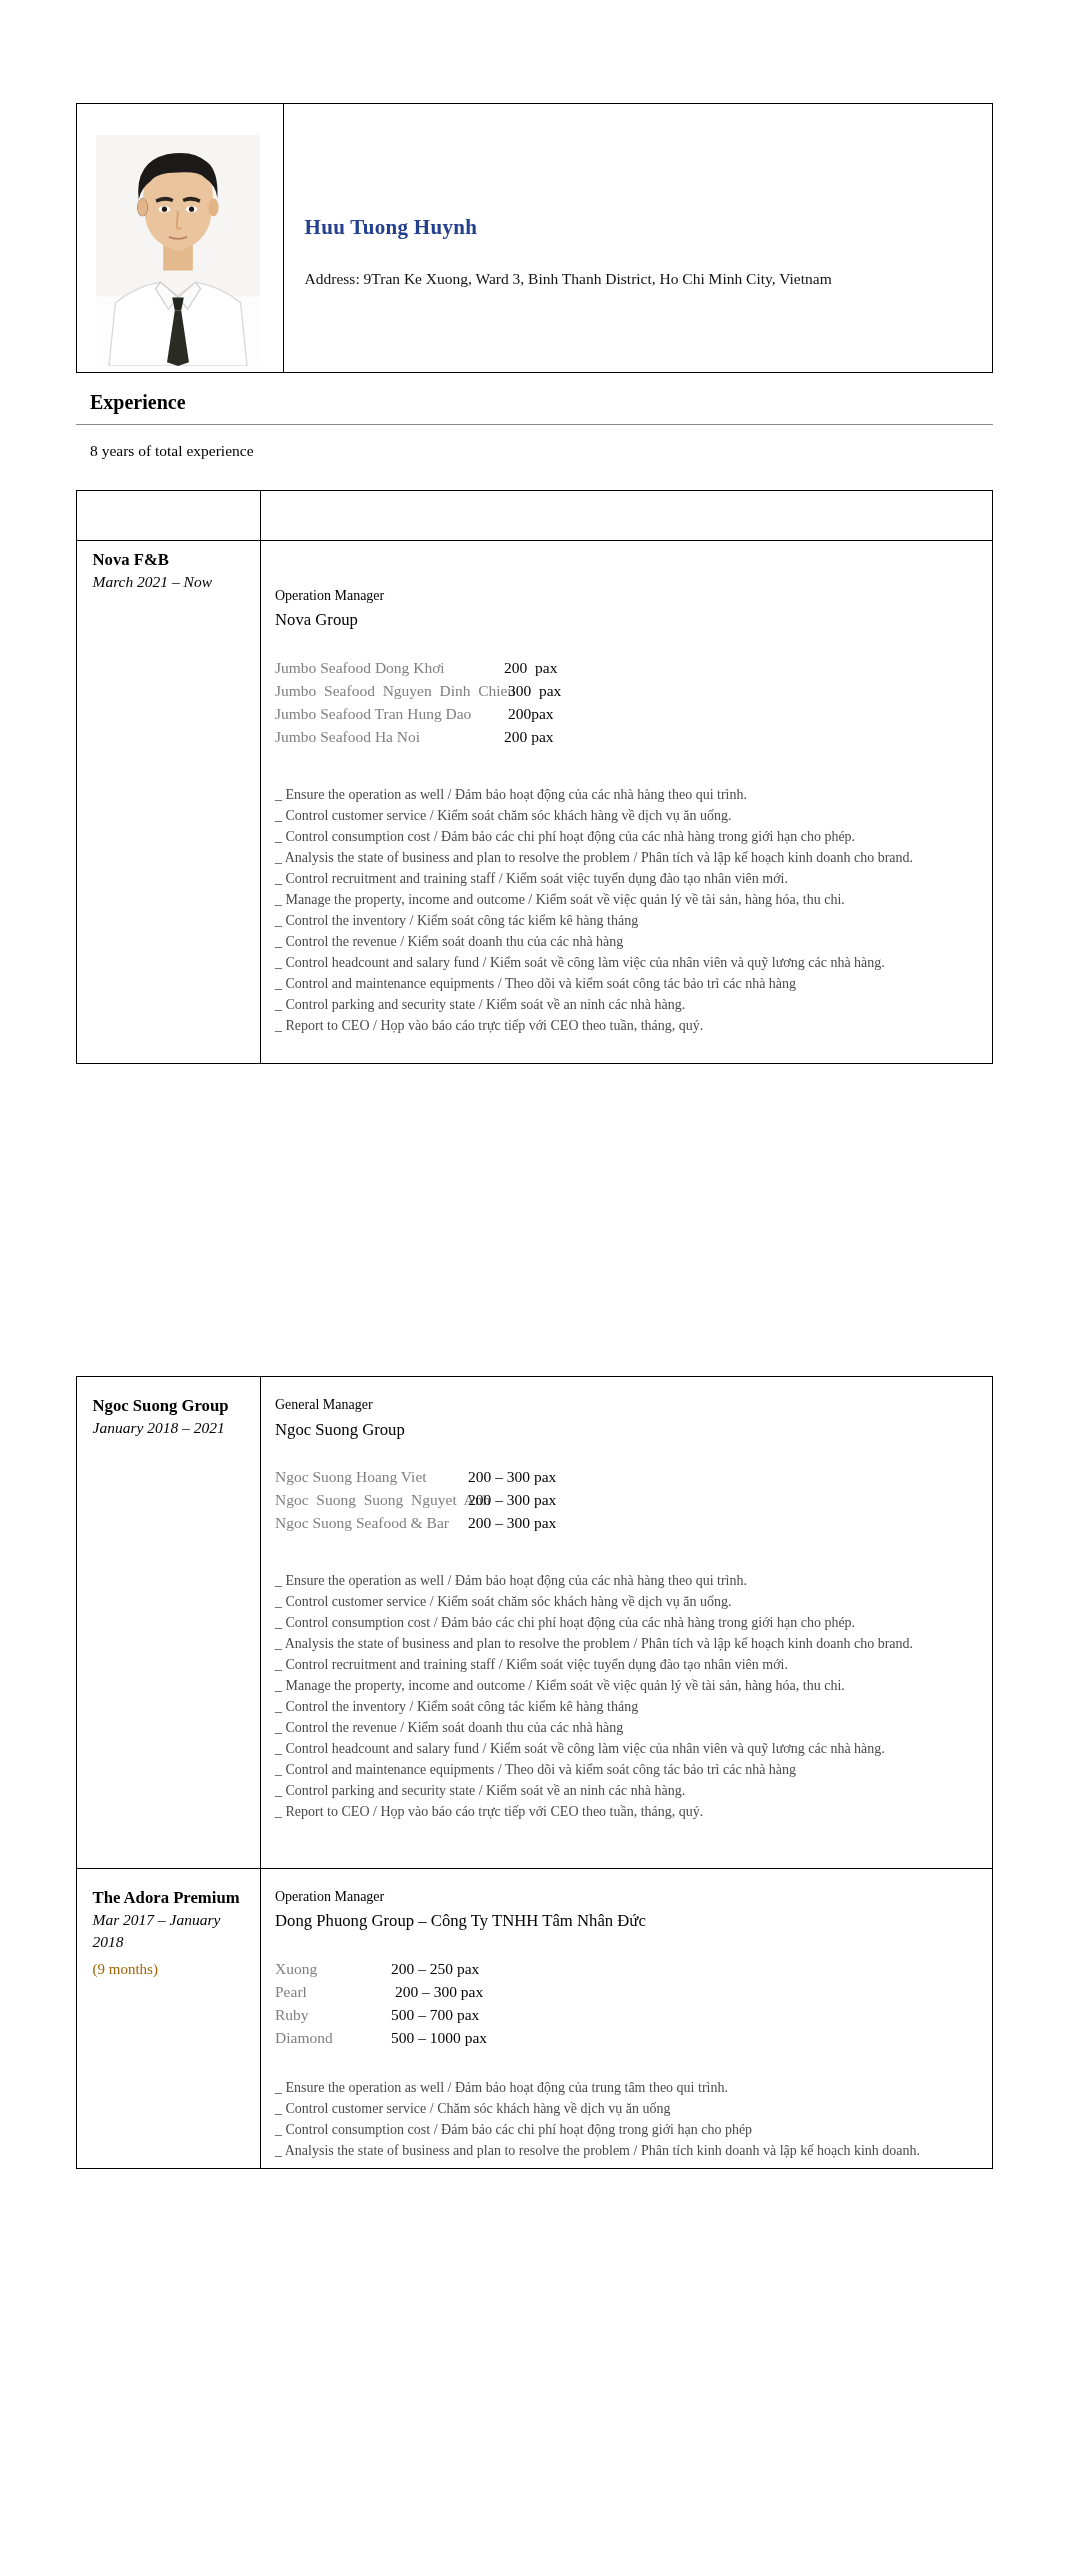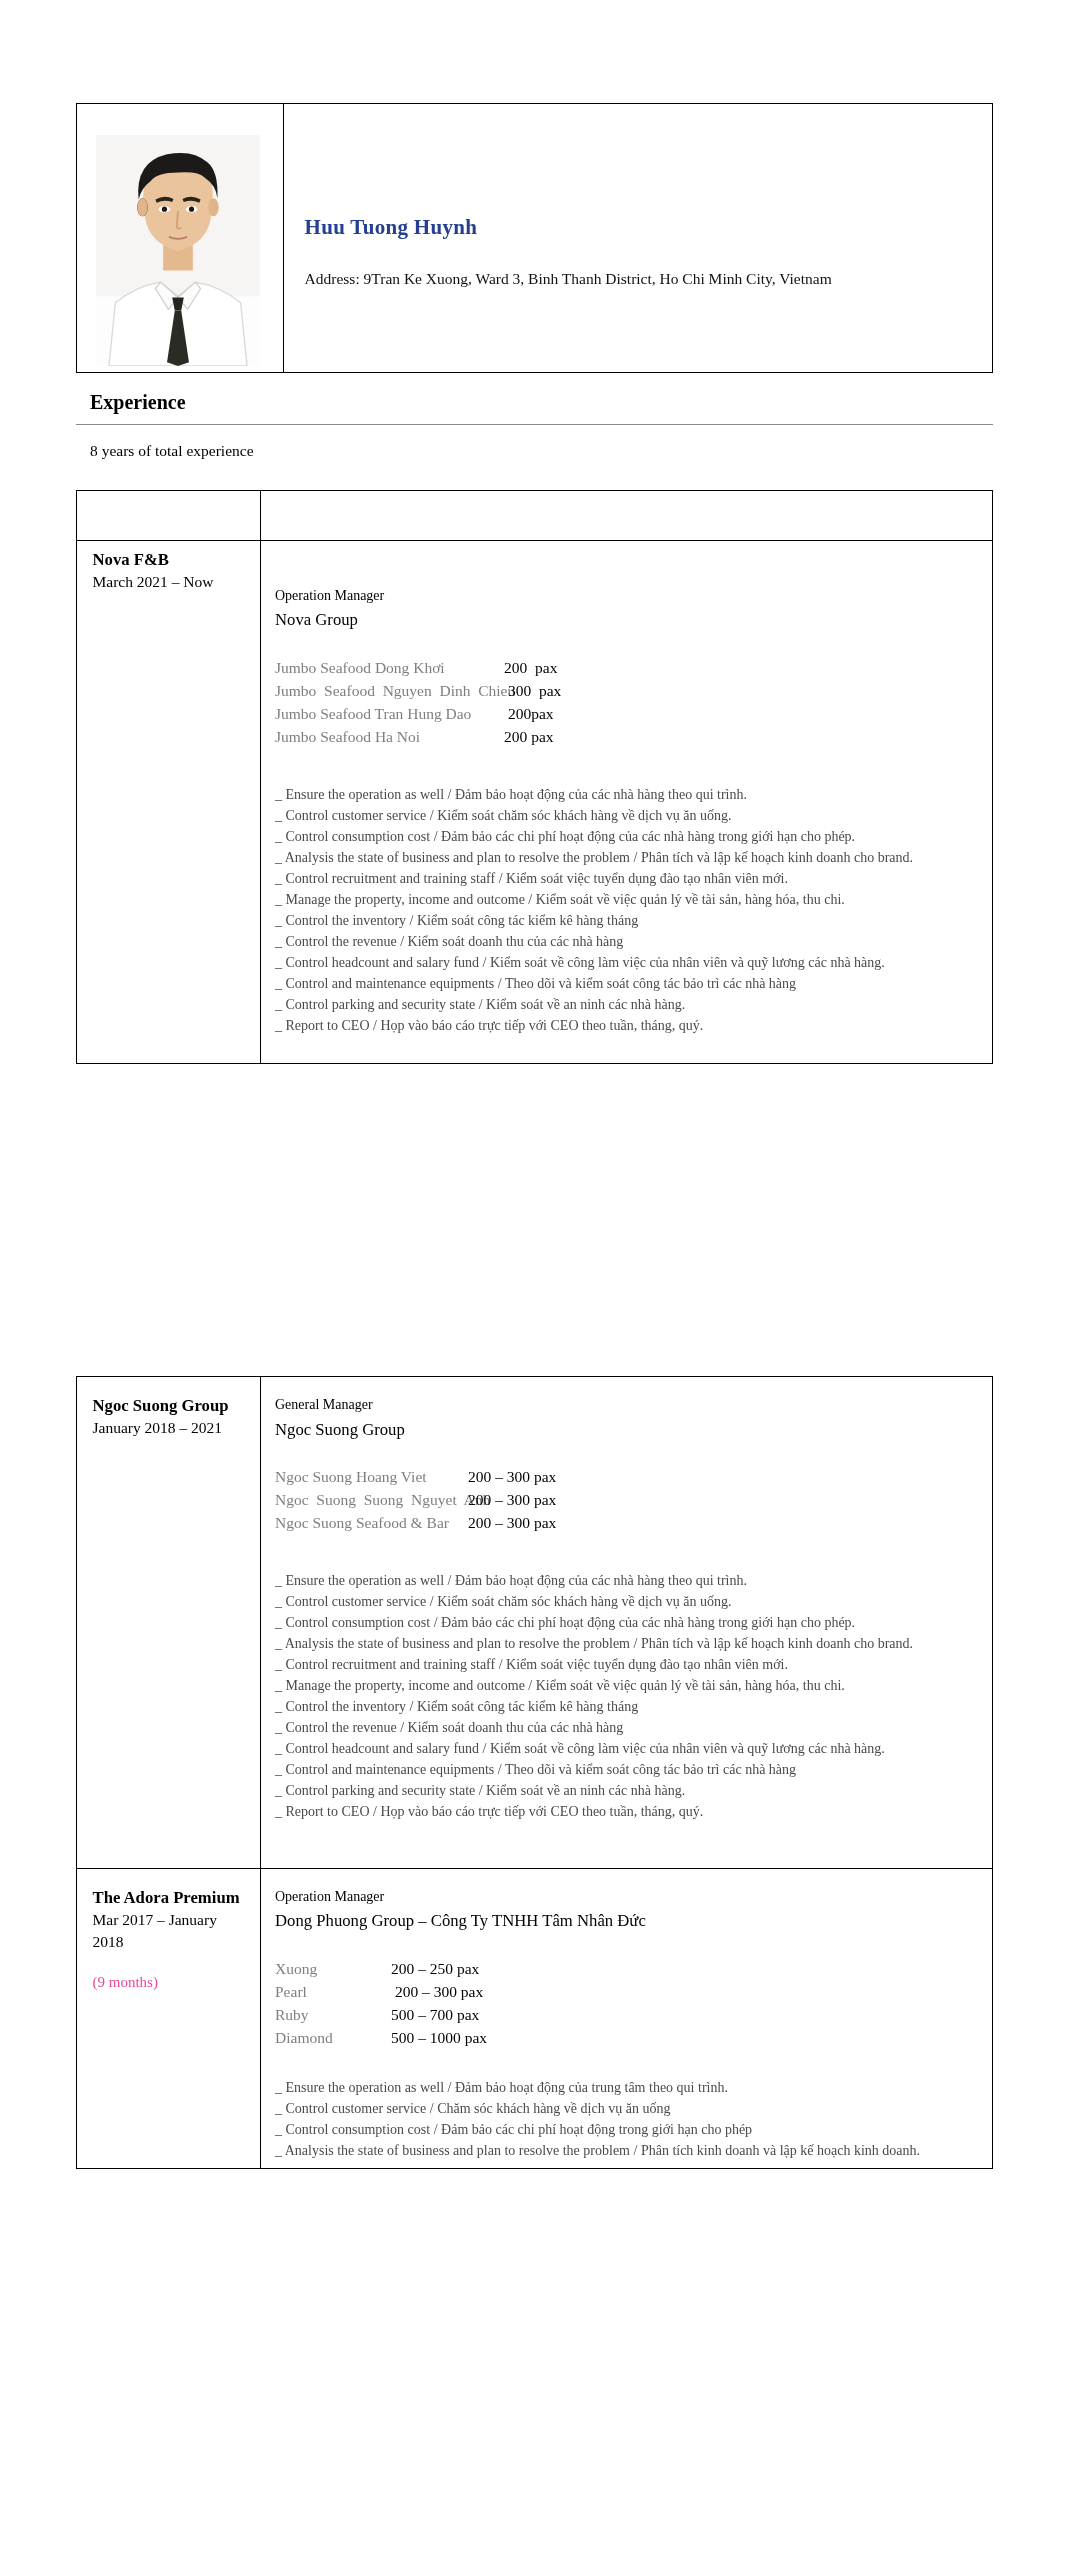--- a/index.html
+++ b/index.html
@@ -30,23 +30,23 @@
   table.jt { border-collapse:collapse; width:100%; background:#fff; }
   table.jt td { border:1.9px solid #000; vertical-align:top; padding:0; }
   td.lcol { width:184px; }
   .jt-1 { margin-top:30px; }
   .jt-2 { margin-top:312px; }
   tr.empty-row td { height:50px; }
 
   .left-pad   { padding:7.7px 6.4px 0 15.5px; }
   .left-pad-2 { padding:18px 6.4px 0 15.5px; }
   .company { font-size:16.7px; font-weight:bold; line-height:22px; }
-  .period  { font-size:15.5px; line-height:22px; }
+  .period  { font-size:15.5px; line-height:22px;font-style:italic; }
   .period-narrow { max-width:137px; }
-  .duration-note { font-size:15px; color:#ec4899; margin-top:21px; }
+  .duration-note { font-size:15px; color:#a16207; margin-top:8px; }
 
   .rcell-0 { padding:43px 9px 27px 14px; }
   .rcell-1 { padding:16.7px 9px 46px 14px; }
   .rcell-2 { padding:15.5px 9px 7.7px 14px; }
 
   .role { font-size:14px; font-weight:normal; line-height:23px; }
   .org  { font-size:16.7px; line-height:23px; margin-top:1.3px; }
 
   .venues { margin-top:24.5px; }
   .venue  { display:flex; font-size:15.5px; line-height:23px; }

